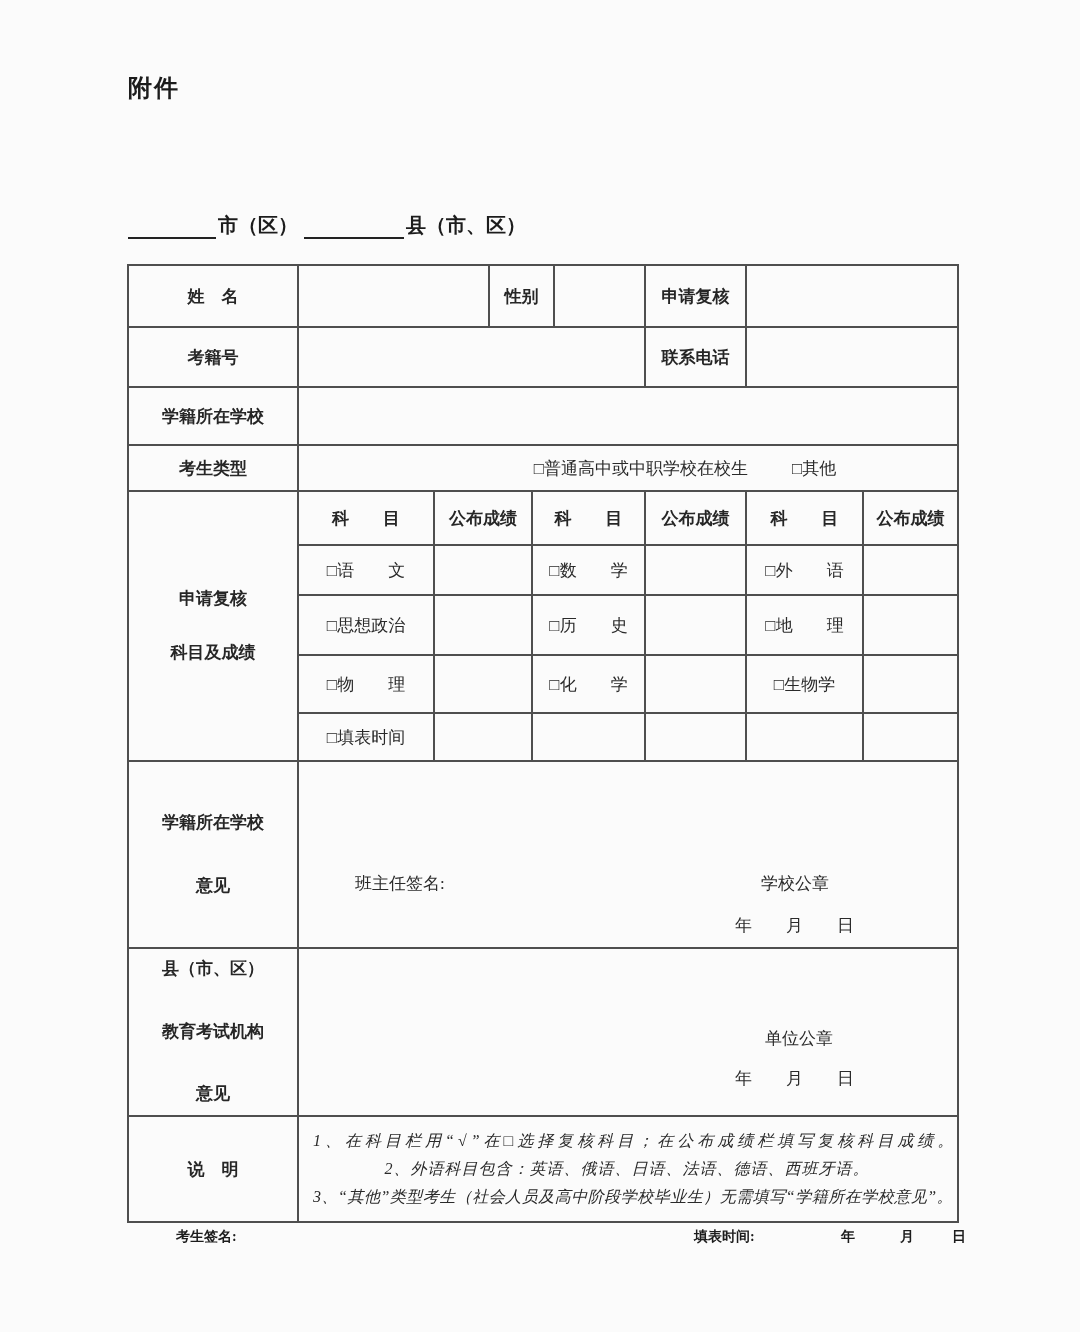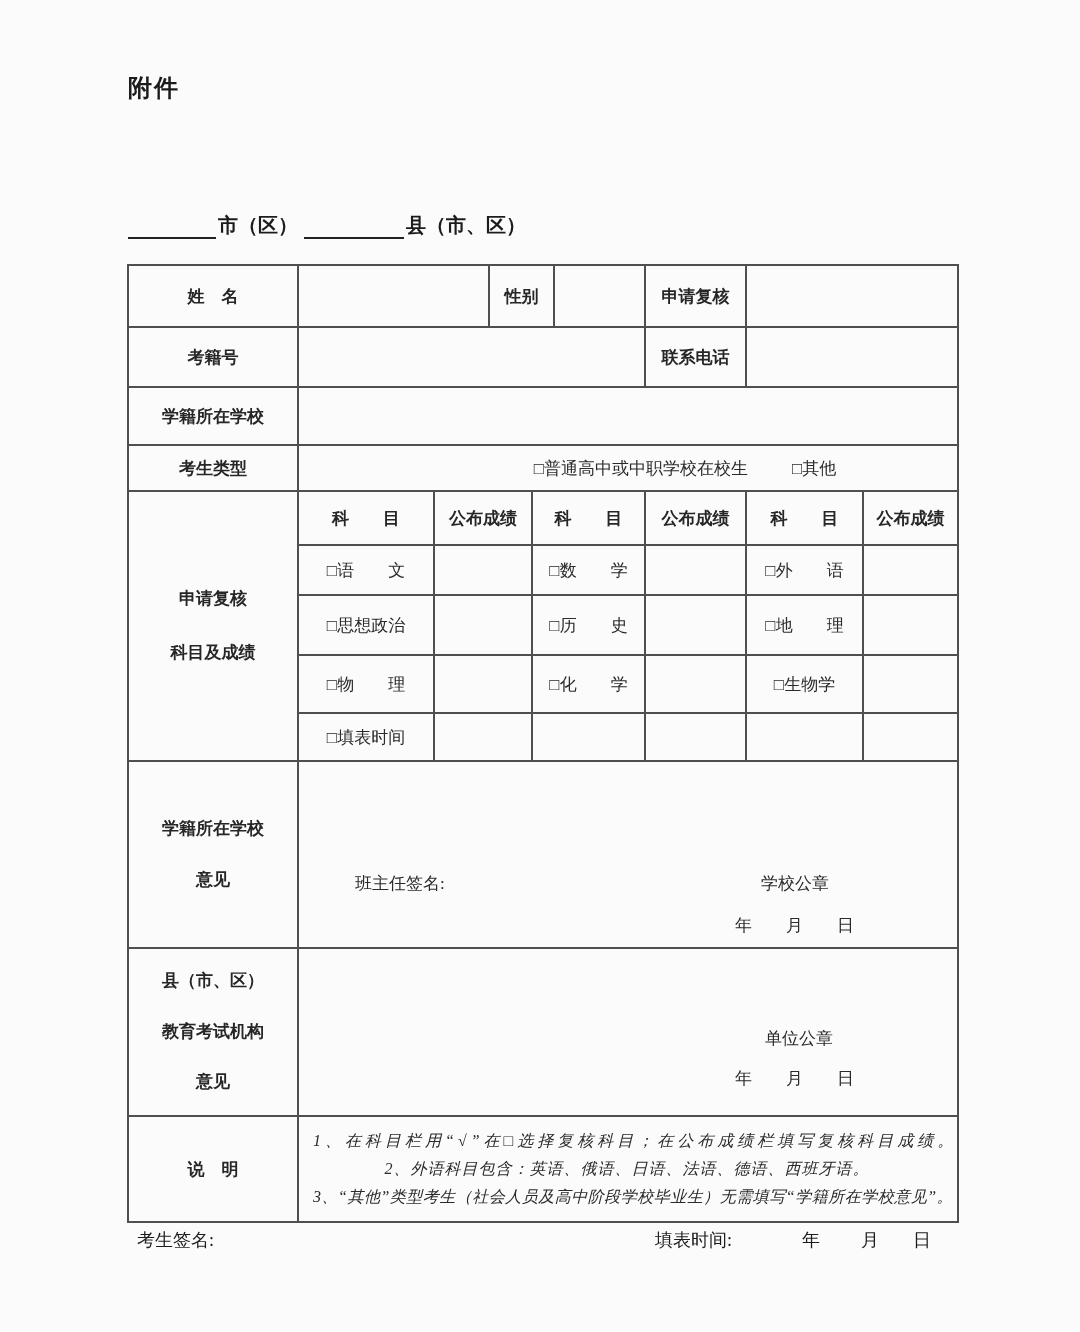--- a/index.html
+++ b/index.html
@@ -41,21 +41,21 @@
   table.form td{
     border:2px solid #4f4f4f;
     font-size:17px;color:#262626;
     text-align:center;vertical-align:middle;
     padding:0;overflow:hidden;
   }
   td.lbl{font-weight:700;color:#1d1d1d;}
   td.blank{background:transparent;}
   .two-line > div{line-height:1.2;}
   .gap-lg > div + div{margin-top:34px;}
-  .gap-md > div + div{margin-top:30px;}
+  .gap-md > div + div{margin-top:42px;}
 
   td.type-cell{text-align:left;}
   .type-opts{padding-left:114px;font-size:17px;color:#2a2a2a;white-space:nowrap;}
   .type-opts .opt2{margin-left:44px;}
 
   .subj{white-space:nowrap;font-size:17px;color:#2a2a2a;}
   .cbx{font-size:17px;}
 
   td.rel{position:relative;text-align:left;}
   .abs{position:absolute;white-space:nowrap;font-size:17px;color:#2a2a2a;}
@@ -67,21 +67,21 @@
 
   td.notes-cell{text-align:left;vertical-align:middle;}
   .notes{padding:10px 16px 10px 14px;font-style:italic;}
   .notes div{font-size:16px;line-height:28px;color:#2a2a2a;white-space:nowrap;}
   .notes div.n1{letter-spacing:4px;}
   .notes div.n2{letter-spacing:1px;}
   .notes div.n3{letter-spacing:0.5px;}
 
   .footer-line{position:absolute;top:1228px;left:0;width:100%;height:26px;}
   .footer-line span{
-    position:absolute;font-size:18px;font-weight:400;color:#1c1c1c;white-space:nowrap;
+    position:absolute;font-size:14px;font-weight:700;color:#1c1c1c;white-space:nowrap;margin-left:39px;
   }
   .f-sign{left:137px;}
   .f-time{left:655px;}
   .f-y{left:802px;}
   .f-m{left:861px;}
   .f-d{left:913px;}
 </style>
 </head>
 <body>
 

